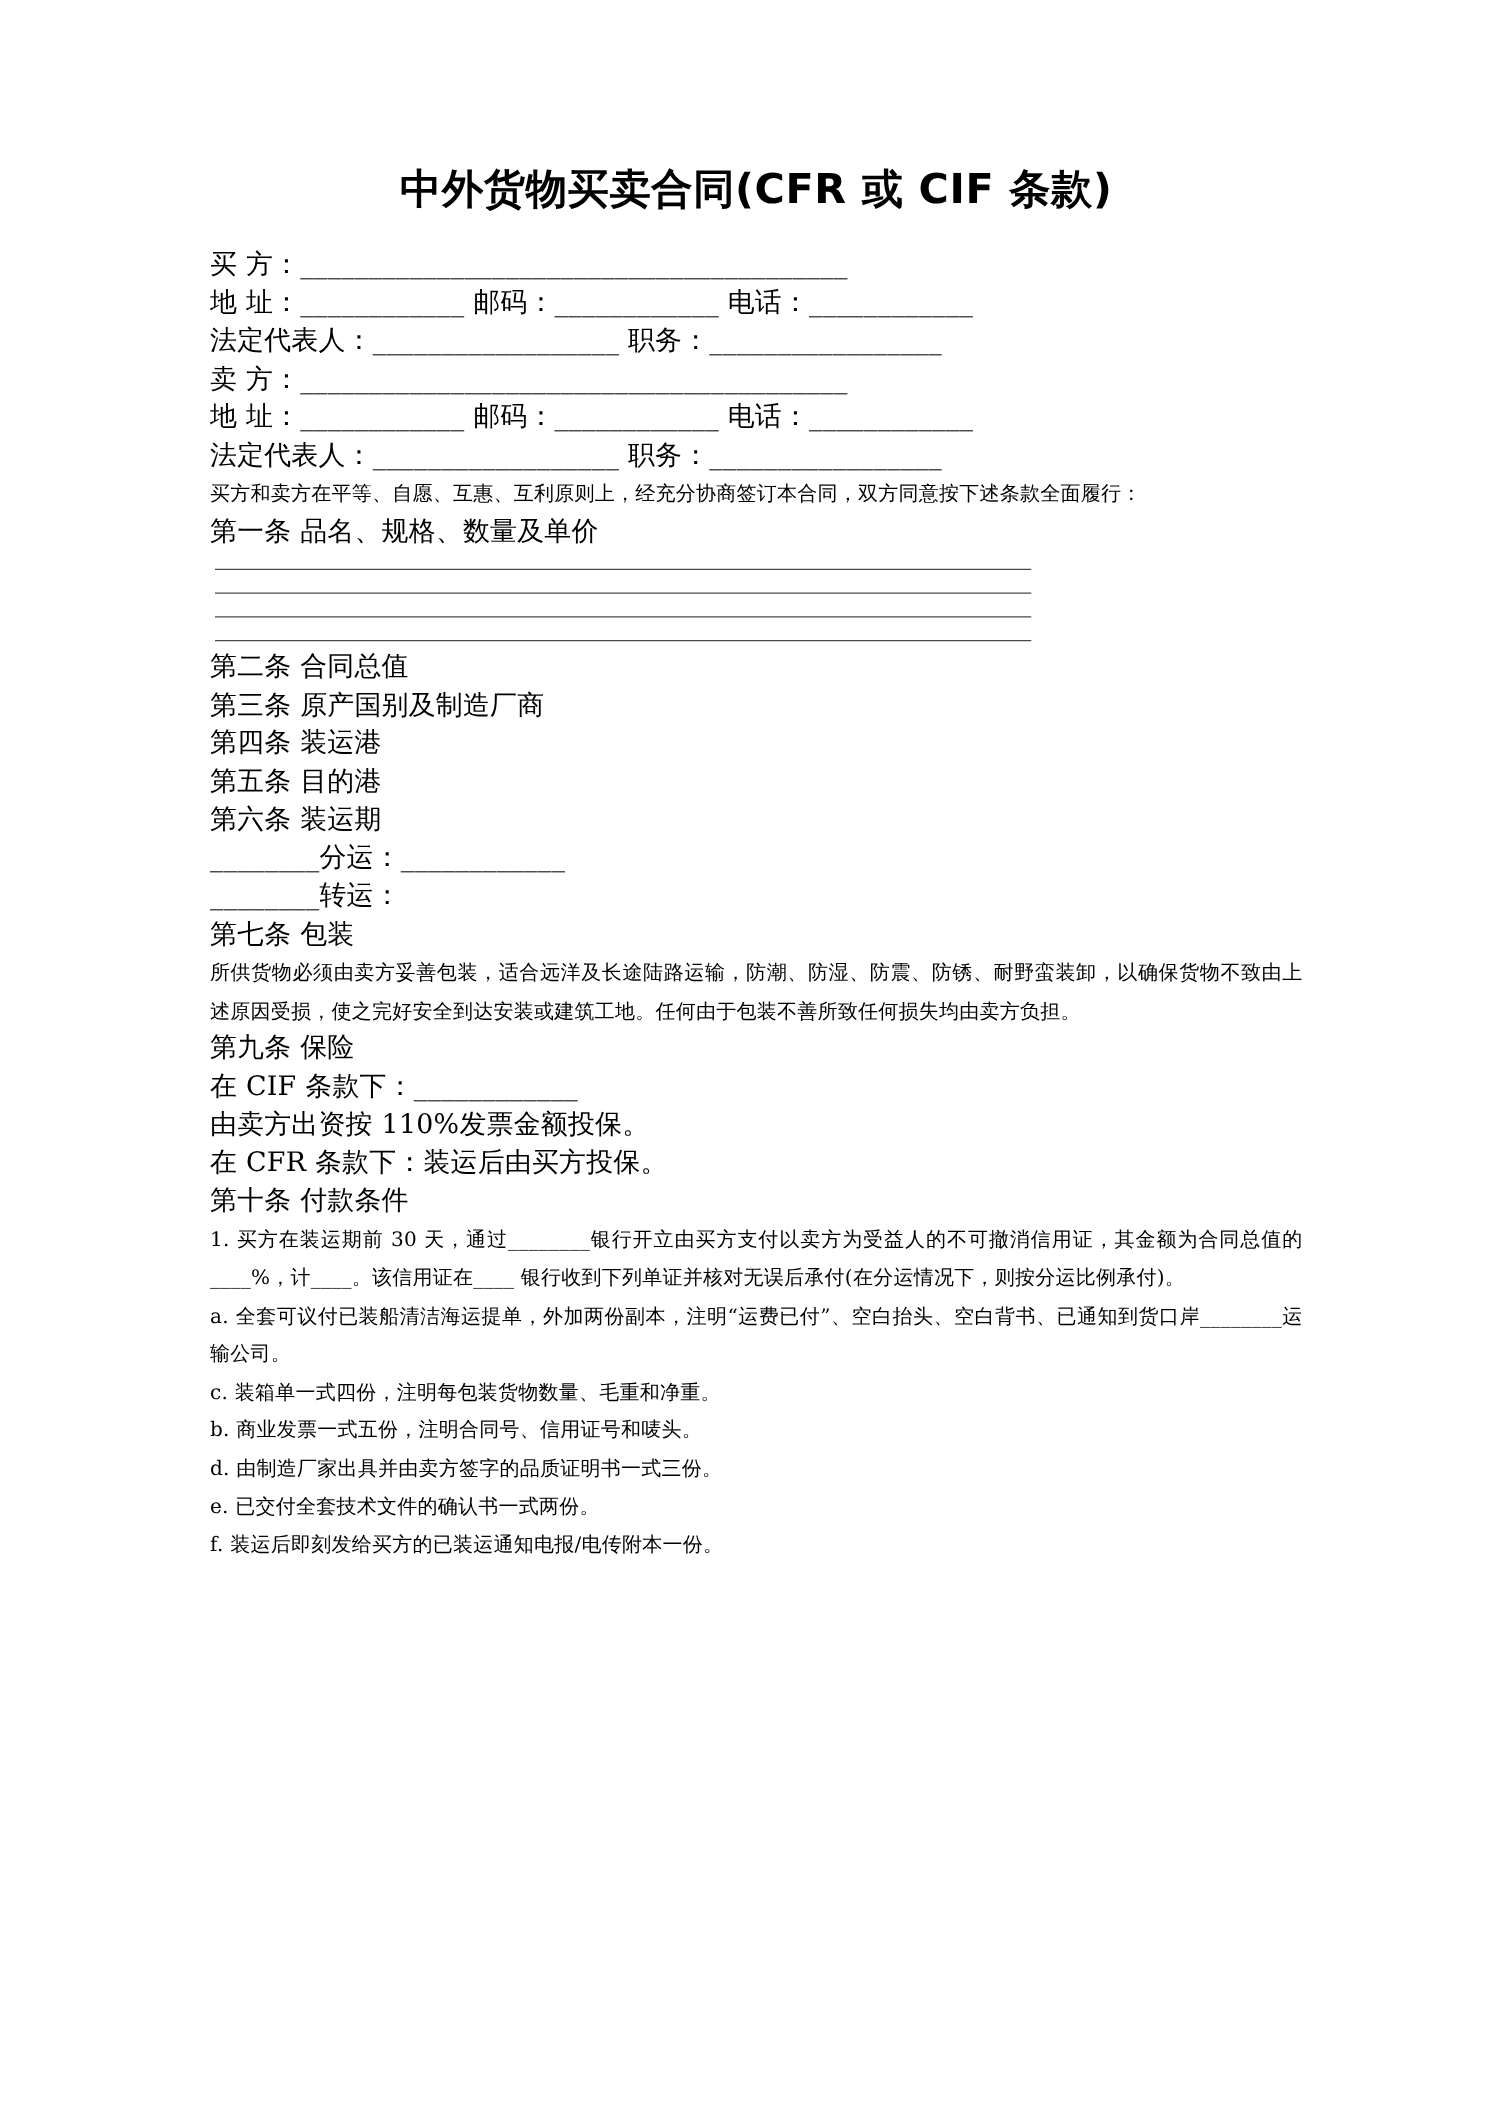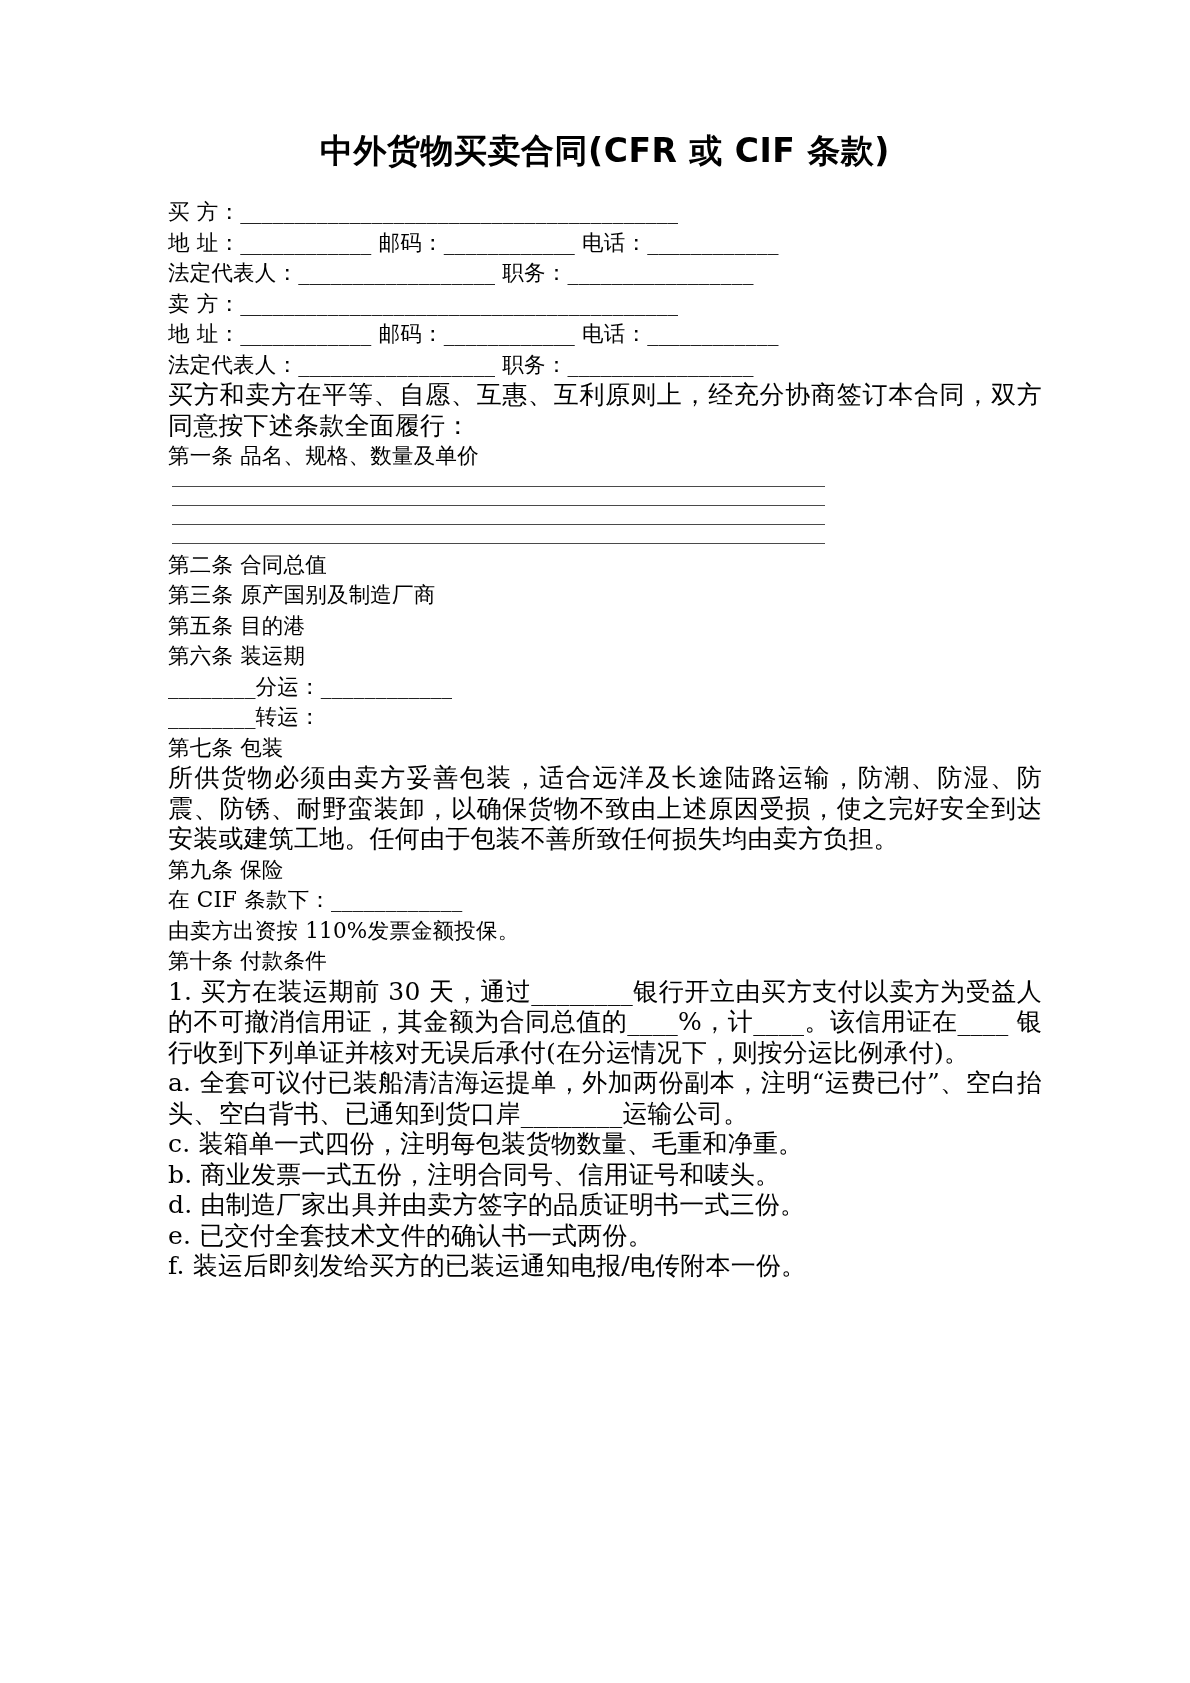--- a/index.html
+++ b/index.html
@@ -30,21 +30,21 @@
     line-height: 1.25;
   }
   .line {
     font-size: 21.5px;
     line-height: 30.5px;
     white-space: pre-wrap;
     margin: 0;
     letter-spacing: 0.2px;
   }
   .para {
-    font-size: 25px;
+    font-size: 16px;
     line-height: 30.5px;
     margin: 0;
     text-align: justify;
     text-justify: inter-ideograph;
     letter-spacing: 0.2px;
   }
   .blank-rule {
     display: block;
     border-bottom: 1px solid #4a4a4a;
     height: 0;
@@ -81,32 +81,34 @@
 
   <div class="rules-group">
     <span class="blank-rule"></span>
     <span class="blank-rule"></span>
     <span class="blank-rule"></span>
     <span class="blank-rule"></span>
   </div>
 
   <div class="line">第二条 合同总值</div>
   <div class="line">第三条 原产国别及制造厂商</div>
+  <div class="line">第四条 装运港</div>
   <div class="line">第五条 目的港</div>
   <div class="line">第六条 装运期</div>
   <div class="line">________分运：____________</div>
   <div class="line">________转运：</div>
 
   <div class="line">第七条 包装</div>
   <p class="para">所供货物必须由卖方妥善包装，适合远洋及长途陆路运输，防潮、防湿、防震、防锈、耐野蛮装卸，以确保货物不致由上述原因受损，使之完好安全到达安装或建筑工地。任何由于包装不善所致任何损失均由卖方负担。</p>
 
 
   <div class="line">第九条 保险</div>
   <div class="line">在 CIF 条款下：____________</div>
   <div class="line">由卖方出资按 110%发票金额投保。</div>
+  <div class="line">在 CFR 条款下：装运后由买方投保。</div>
 
   <div class="line">第十条 付款条件</div>
   <p class="para">1. 买方在装运期前 30 天，通过________银行开立由买方支付以卖方为受益人的不可撤消信用证，其金额为合同总值的____%，计____。该信用证在____ 银行收到下列单证并核对无误后承付(在分运情况下，则按分运比例承付)。</p>
 
   <p class="para">a. 全套可议付已装船清洁海运提单，外加两份副本，注明“运费已付”、空白抬头、空白背书、已通知到货口岸________运输公司。</p>
   <p class="para">c. 装箱单一式四份，注明每包装货物数量、毛重和净重。</p>
   <p class="para">b. 商业发票一式五份，注明合同号、信用证号和唛头。</p>
   <p class="para">d. 由制造厂家出具并由卖方签字的品质证明书一式三份。</p>
   <p class="para">e. 已交付全套技术文件的确认书一式两份。</p>
   <p class="para">f. 装运后即刻发给买方的已装运通知电报/电传附本一份。</p>

